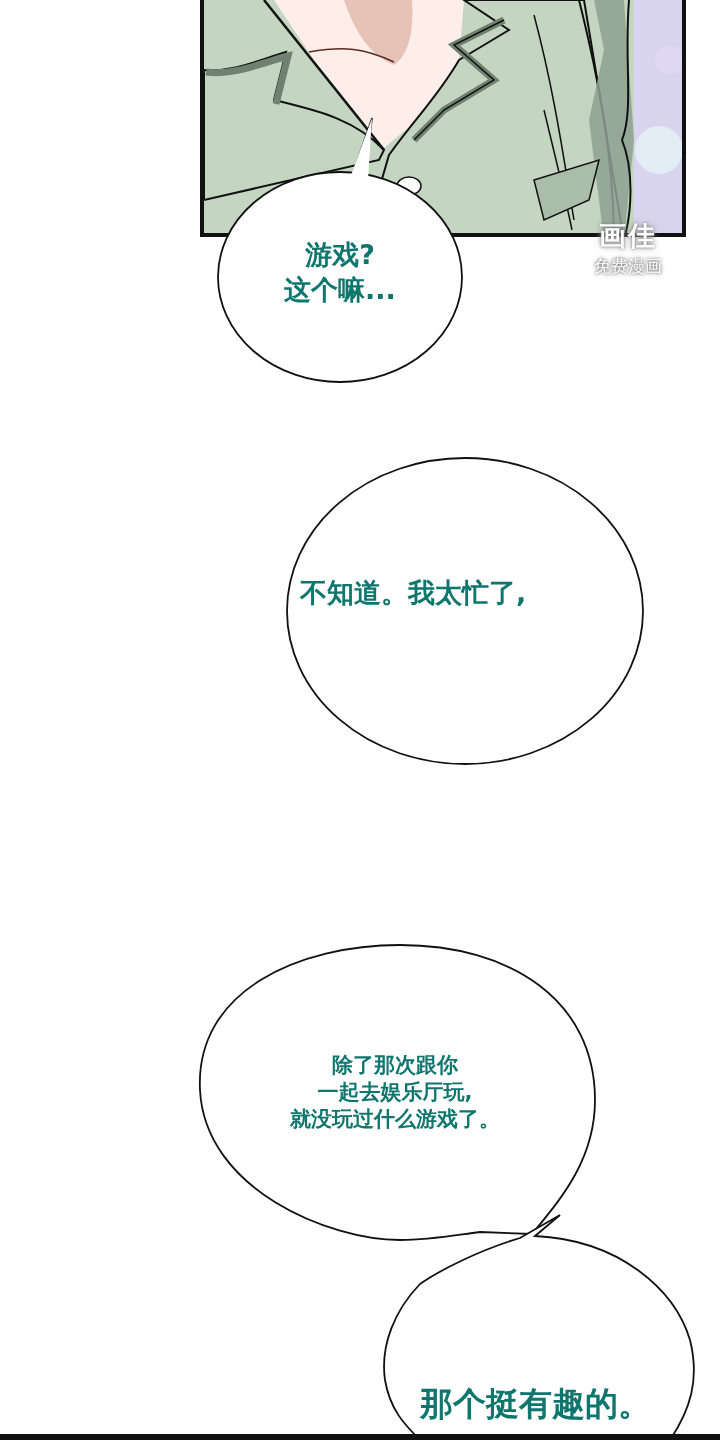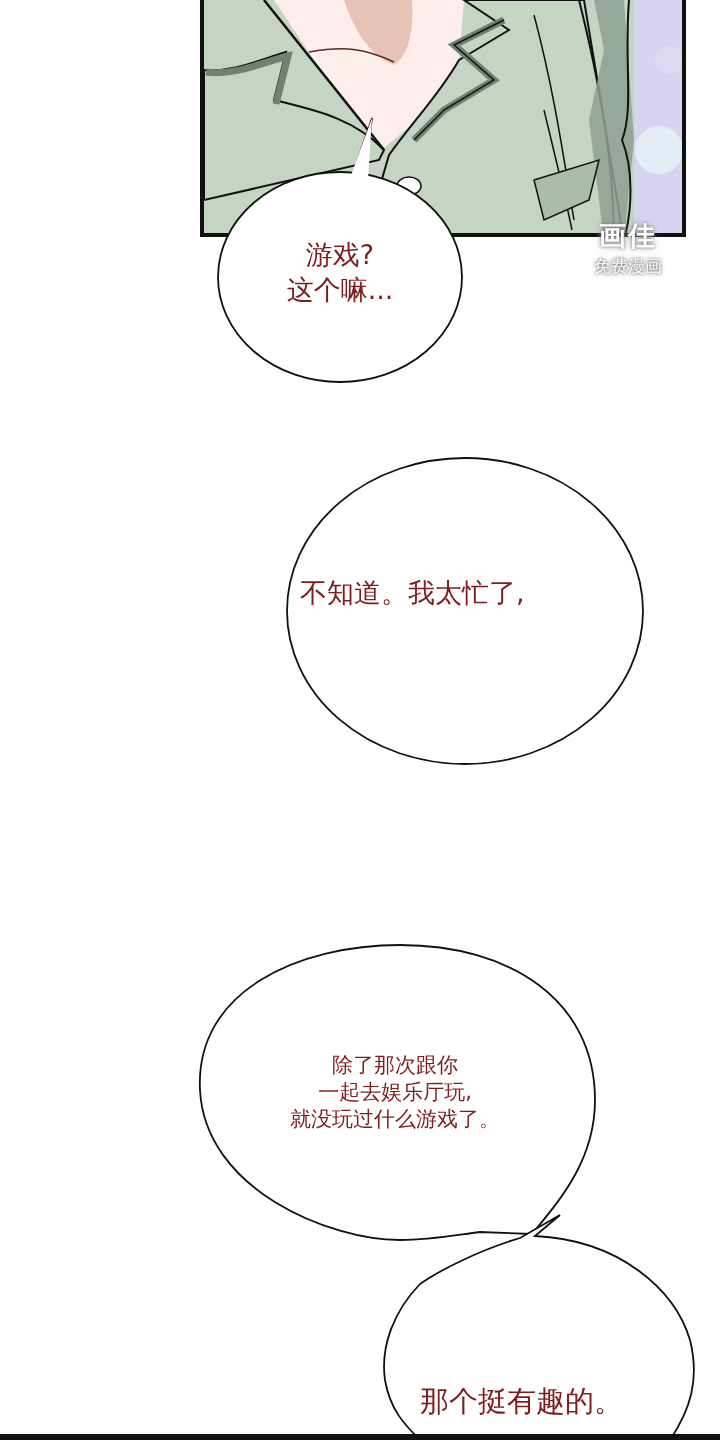--- a/index.html
+++ b/index.html
@@ -2,27 +2,27 @@
 <html><head>
 <meta charset="utf-8">
 <style>
   html, body { margin: 0; padding: 0; background: #ffffff; }
   body { width: 720px; height: 1440px; position: relative; overflow: hidden;
          font-family: "DejaVu Sans", "Liberation Sans", sans-serif; }
   .panel { position: absolute; left: 200px; top: -4px; width: 486px; height: 241px;
            border: 4px solid #111; box-sizing: border-box; overflow: hidden; background: #c4d6c2; }
   .panel svg { position: absolute; left: 0; top: 0; }
   .bubble-layer { position: absolute; left: 0; top: 0; width: 720px; height: 1440px; }
-  .text { position: absolute; color: #7f1d1d; font-weight: normal; text-align: center;
+  .text { position: absolute; color: #0f766e; font-weight: bold; text-align: center;
           line-height: 1.28; white-space: pre; }
   .t1 { left: 250px; top: 238px; width: 180px; font-size: 27px; }
   .t2 { left: 300px; top: 576px; width: 320px; font-size: 27px; text-align: left; }
   .t2 .l2 { display: block; padding-left: 52px; }
   .t3 { left: 225px; top: 1052px; width: 340px; font-size: 21px; }
-  .t4 { left: 420px; top: 1383px; width: 240px; font-size: 29px; text-align: left; }
+  .t4 { left: 420px; top: 1383px; width: 240px; font-size: 33px; text-align: left; }
   .watermark { position: absolute; left: 568px; top: 222px; width: 120px; text-align: center; }
   .wm-logo { font-size: 27px; font-weight: bold; color: #fff; letter-spacing: 2px;
              text-shadow: 0 0 3px #777, 0 0 6px #999; line-height: 1; }
   .wm-sub { font-size: 17px; color: #fff; text-shadow: 0 0 3px #666, 0 0 5px #888; margin-top: 6px; }
   .bottom-line { position: absolute; left: 0; top: 1434px; width: 720px; height: 6px; background: #111; }
 </style>
 </head>
 <body>
 
 <div class="panel">

